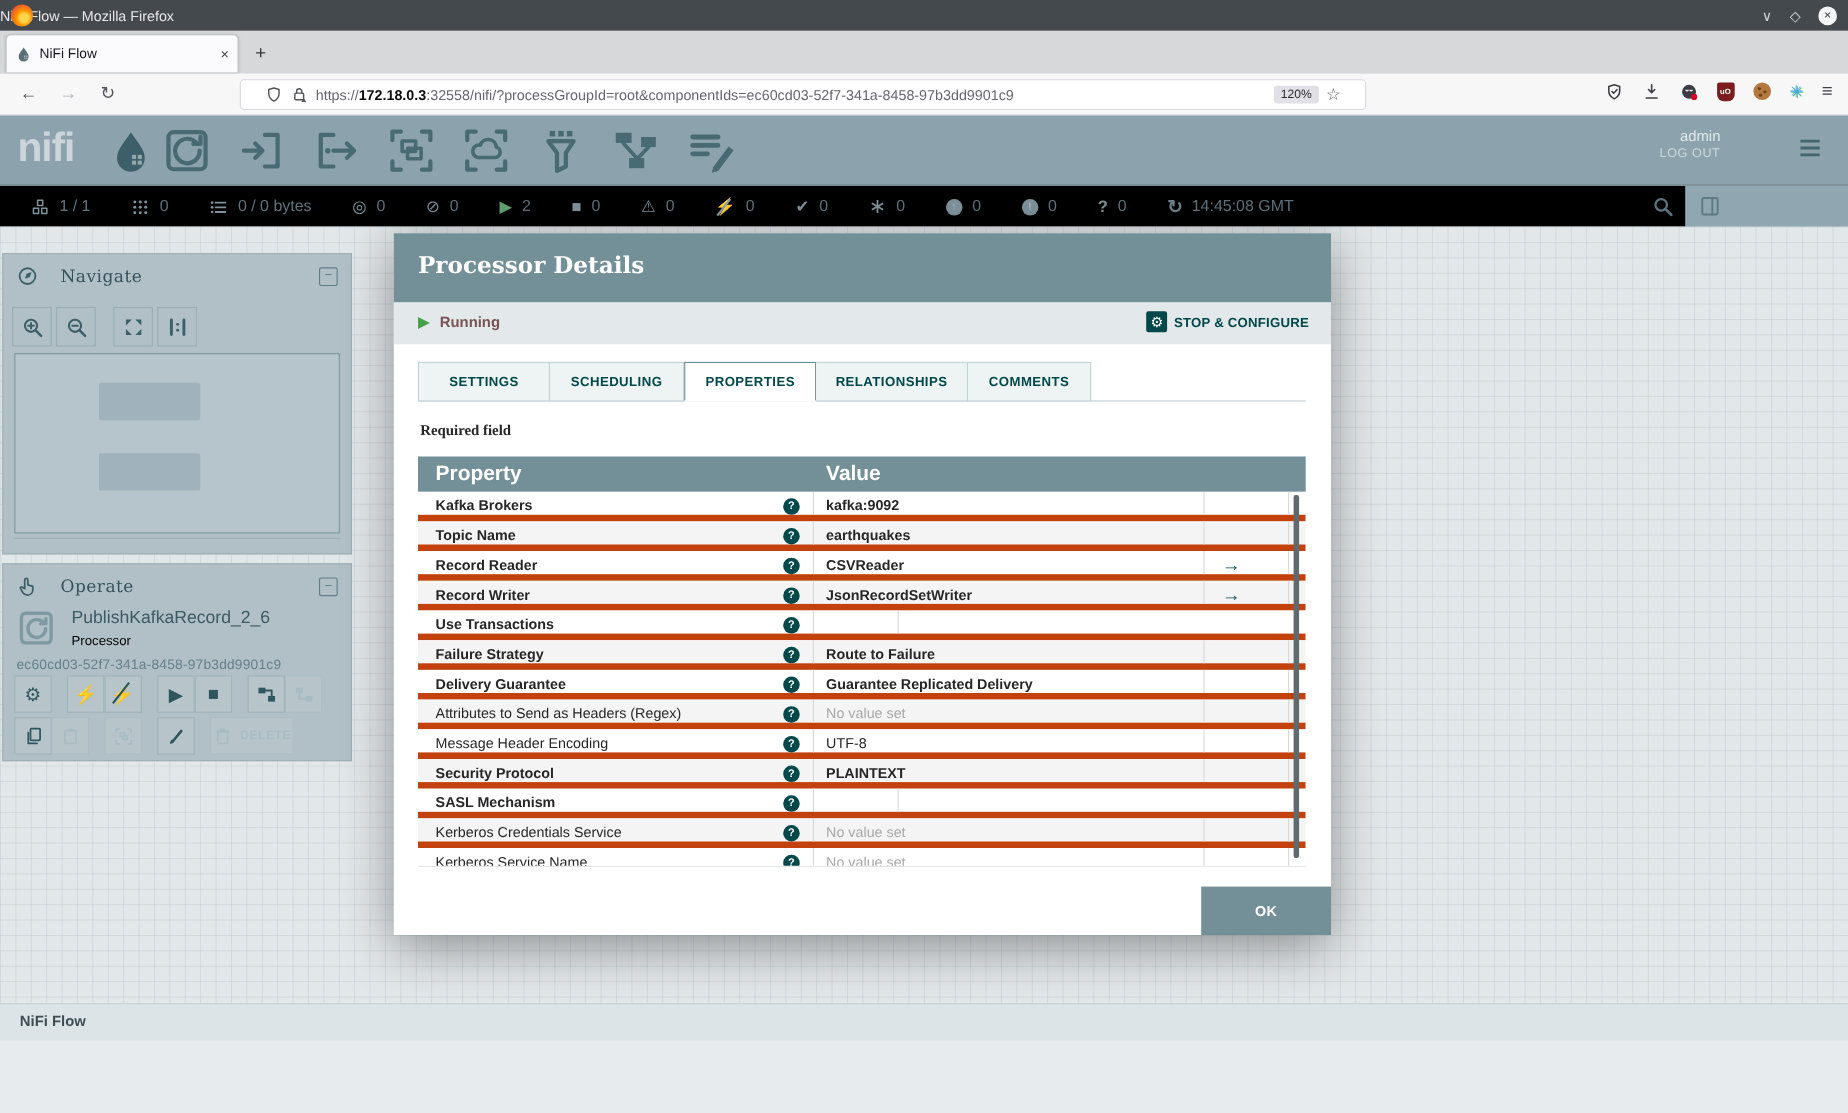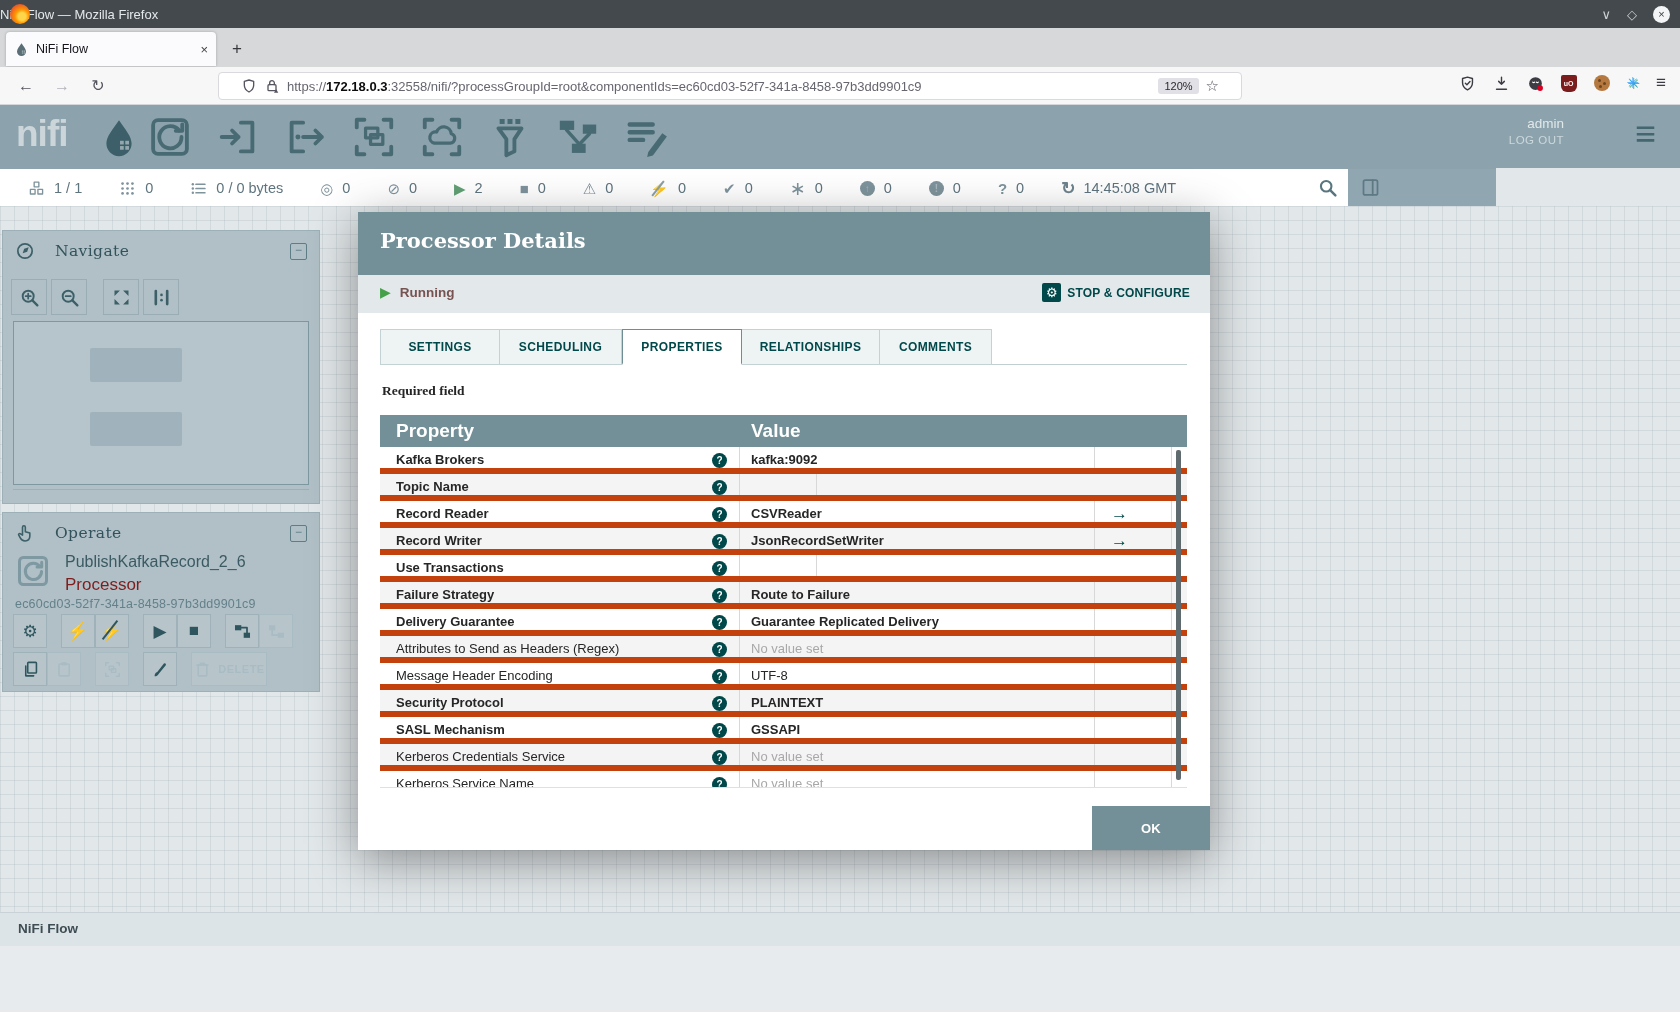--- a/index.html
+++ b/index.html
@@ -46,21 +46,21 @@
   #nifi-logo-text { position:absolute; left:16px; top:8px; font-size:37px; font-weight:700; letter-spacing:-1px; color:#ccd6da; }
   #nifi-logo-drop { position:absolute; left:98px; top:10px; width:42px; height:46px; color:#3d5f69; }
   #comp-toolbar { position:absolute; left:147px; top:9px; display:flex; gap:22px; }
   .tool-ic { width:46px; height:46px; color:#486a73; }
   #hdr-user { position:absolute; right:116px; top:11px; text-align:right; }
   #hdr-user .name { font-size:13.5px; color:#e1e8ea; }
   #hdr-user .logout { font-size:11.5px; color:#ccd8dc; letter-spacing:.5px; margin-top:3px; }
   #hdr-menu { position:absolute; right:24px; top:6px; font-size:36px; color:#44666f; line-height:46px; }
 
   
-  #statusbar { position:absolute; left:0; top:168px; width:1496px; height:38px; background:#ffffff; border-top:1px solid #8da2ab; }
+  #statusbar { position:absolute; left:0; top:168px; width:1680px; height:38px; background:#000000; border-top:1px solid #8da2ab; }
   #status-items { position:absolute; left:28px; top:0; height:38px; display:flex; align-items:center; gap:37px; }
   .sb-item { display:flex; align-items:center; gap:9px; }
   .sb-ic { color:#7e939c; font-size:15px; line-height:15px; display:inline-flex; align-items:center; }
   .sb-ic.svgic { width:17px; height:17px; }
   .sb-ic.green { color:#61a075; }
   .sb-ic.q { font-weight:700; font-size:15px; }
   .sb-ic.big { font-size:19px; }
   .sb-ic.slash { position:relative; }
   .sb-ic.slash::after { content:''; position:absolute; left:7px; top:-2px; width:2px; height:19px; background:#8ba0a9; transform:rotate(38deg); }
   .cbadge { width:15px; height:15px; border-radius:50%; background:#7e939c; color:#a9b8bf; font-size:10px; font-weight:700;
@@ -94,21 +94,21 @@
   .sq-btn .ic, .sq-btn svg { width:21px; height:21px; }
   .sq-gap { width:8px; }
   #minimap { position:absolute; left:10px; top:90px; width:296px; height:164px; background:#b6c5cb; border:1px solid #7d98a1; }
   .mini-block { position:absolute; width:92px; height:34px; background:#a0b3bc; border-radius:2px; }
   #mini-sep { position:absolute; left:10px; top:258px; width:296px; height:1px; background:#9db0b7; }
 
   #op-panel { top:512px; width:318px; height:180px; }
   #op-card { position:absolute; left:12px; top:38px; width:294px; }
   #op-proc-ic { position:absolute; left:0; top:2px; width:36px; height:36px; color:#7e99a2; }
   #op-name { position:absolute; left:50px; top:2px; font-size:16px; color:#3c5a63; }
-  #op-type { position:absolute; left:50px; top:24px; font-size:17px; color:#7f1d1d; }
+  #op-type { position:absolute; left:50px; top:24px; font-size:12px; color:#000000; }
   #op-id { position:absolute; left:0, ; left:0; top:46px; font-size:12.5px; color:#64808a; letter-spacing:.2px; }
   .op-row { position:absolute; left:10px; display:flex; align-items:center; }
   #op-row1 { top:101px; }
   #op-row2 { top:139px; }
   .op-btn { width:34px; height:34px; border:1px solid #9fb2b9; background:#b7c5cb; color:#2f565e;
             display:flex; align-items:center; justify-content:center; font-size:17px; }
   .op-btn .ic, .op-btn svg { width:19px; height:19px; }
   .op-btn.dis { color:#a9bcc3; border-color:#aabcc3; }
   .op-gap { width:14px; }
   #op-delete { width:76px; gap:6px; font-size:11px; font-weight:700; letter-spacing:.5px; }
@@ -623,20 +623,21 @@
       </div>
       <div id="prop-body">
           <div class="prow">
             <div class="pcell pname req">Kafka Brokers<span class="helpq">?</span></div>
             <div class="pcell pvalue req">kafka:9092</div>
             <div class="pcell pextra"></div>
             <div class="pcell pgut"></div>
           </div>
           <div class="prow alt">
             <div class="pcell pname req">Topic Name<span class="helpq">?</span></div>
+            <div class="pcell pvalue req">earthquakes</div>
             <div class="pcell pextra"></div>
             <div class="pcell pgut"></div>
           </div>
           <div class="prow">
             <div class="pcell pname req">Record Reader<span class="helpq">?</span></div>
             <div class="pcell pvalue req">CSVReader</div>
             <div class="pcell pextra"><span class="golink">→</span></div>
             <div class="pcell pgut"></div>
           </div>
           <div class="prow alt">
@@ -675,21 +676,20 @@
             <div class="pcell pgut"></div>
           </div>
           <div class="prow alt">
             <div class="pcell pname req">Security Protocol<span class="helpq">?</span></div>
             <div class="pcell pvalue req">PLAINTEXT</div>
             <div class="pcell pextra"></div>
             <div class="pcell pgut"></div>
           </div>
           <div class="prow">
             <div class="pcell pname req">SASL Mechanism<span class="helpq">?</span></div>
-            <div class="pcell pvalue req">GSSAPI</div>
             <div class="pcell pextra"></div>
             <div class="pcell pgut"></div>
           </div>
           <div class="prow alt">
             <div class="pcell pname">Kerberos Credentials Service<span class="helpq">?</span></div>
             <div class="pcell pvalue unset">No value set</div>
             <div class="pcell pextra"></div>
             <div class="pcell pgut"></div>
           </div>
           <div class="prow">

